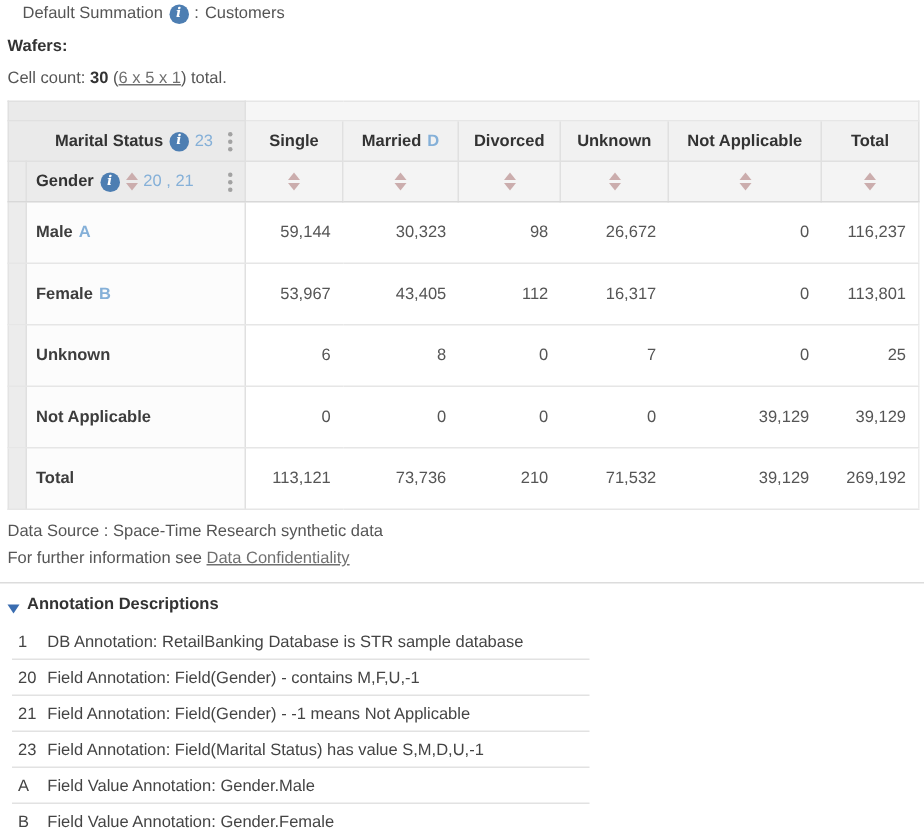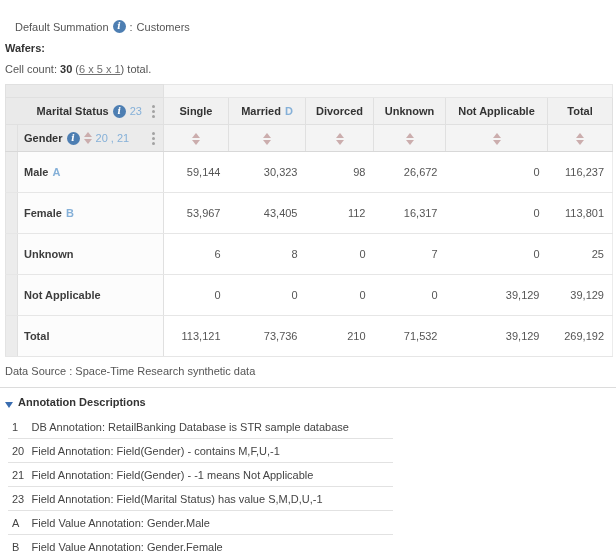--- a/index.html
+++ b/index.html
@@ -3,21 +3,21 @@
 <meta charset="utf-8">
 <style>
   html,body { margin:0; padding:0; background:#fff; }
   body { width:616px; height:553px; overflow:hidden;
          font-family:"Liberation Sans", sans-serif; font-size:11px; color:#444; }
   .page { padding:0 5px; }
 
   .title { font-size:13px; font-weight:bold; color:#222; margin:8px 0 0 0; line-height:14px; }
   .seclabel { font-weight:bold; color:#333; }
   .filters-label { margin-top:14px; }
-  .filter-line { margin-top:20px; padding-left:10px; color:#555; display:flex; align-items:center; }
+  .filter-line { margin-top:3px; padding-left:10px; color:#555; display:flex; align-items:flex-start; }
   .wafers-label { margin-top:9px; }
   .cellcount { margin-top:9px; color:#555; }
   .cellcount b { color:#333; }
 
   .glink { color:#707070; text-decoration:underline; cursor:pointer; }
 
   
   .info { display:inline-block; width:13px; height:13px; border-radius:50%;
           background:#4d7eb2; border:1px solid #3c6success:none; box-sizing:border-box;
           color:#fff; text-align:center; margin:0 4px; flex:0 0 auto;
@@ -212,20 +212,24 @@
       <td class="num">73,736</td>
       <td class="num">210</td>
       <td class="num">71,532</td>
       <td class="num">39,129</td>
       <td class="num">269,192</td>
     </tr>
   </tbody>
     </table>
 
   <div class="footline datasource">Data Source : Space-Time Research synthetic data</div>
+  <div class="footline furtherinfo">
+    <span>For further information see</span>
+    <a class="glink">Data Confidentiality</a>
+  </div>
 
   <div class="divider"></div>
 
   <div class="annhead">
     <span class="tri"></span>
     <span class="t">Annotation Descriptions</span>
   </div>
 
   <table class="anntab">
     <tbody>

